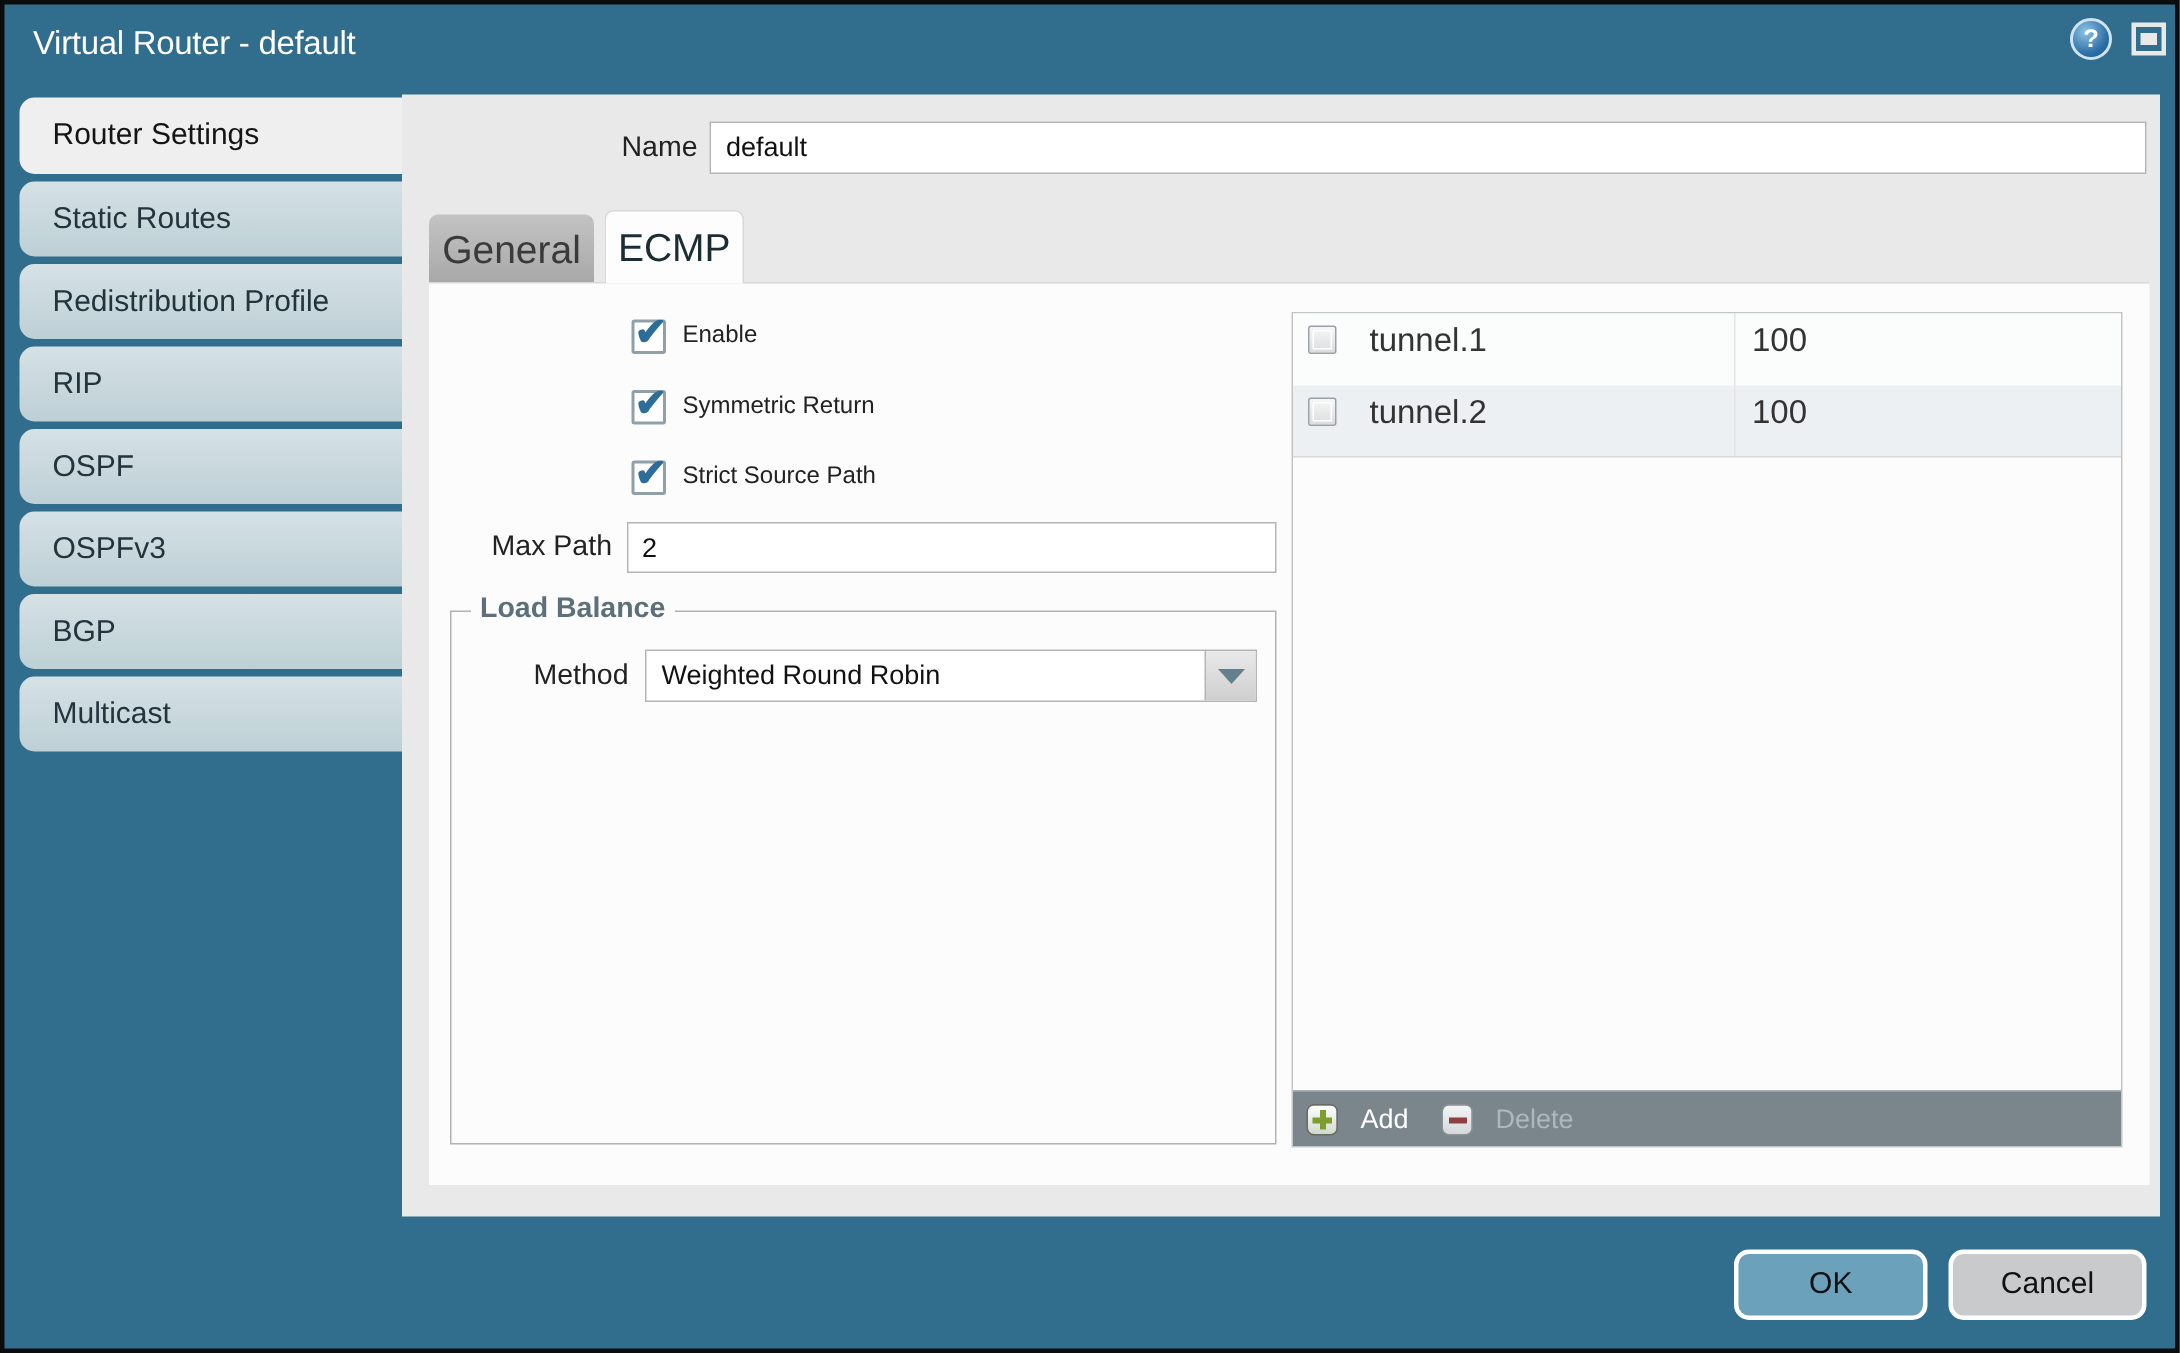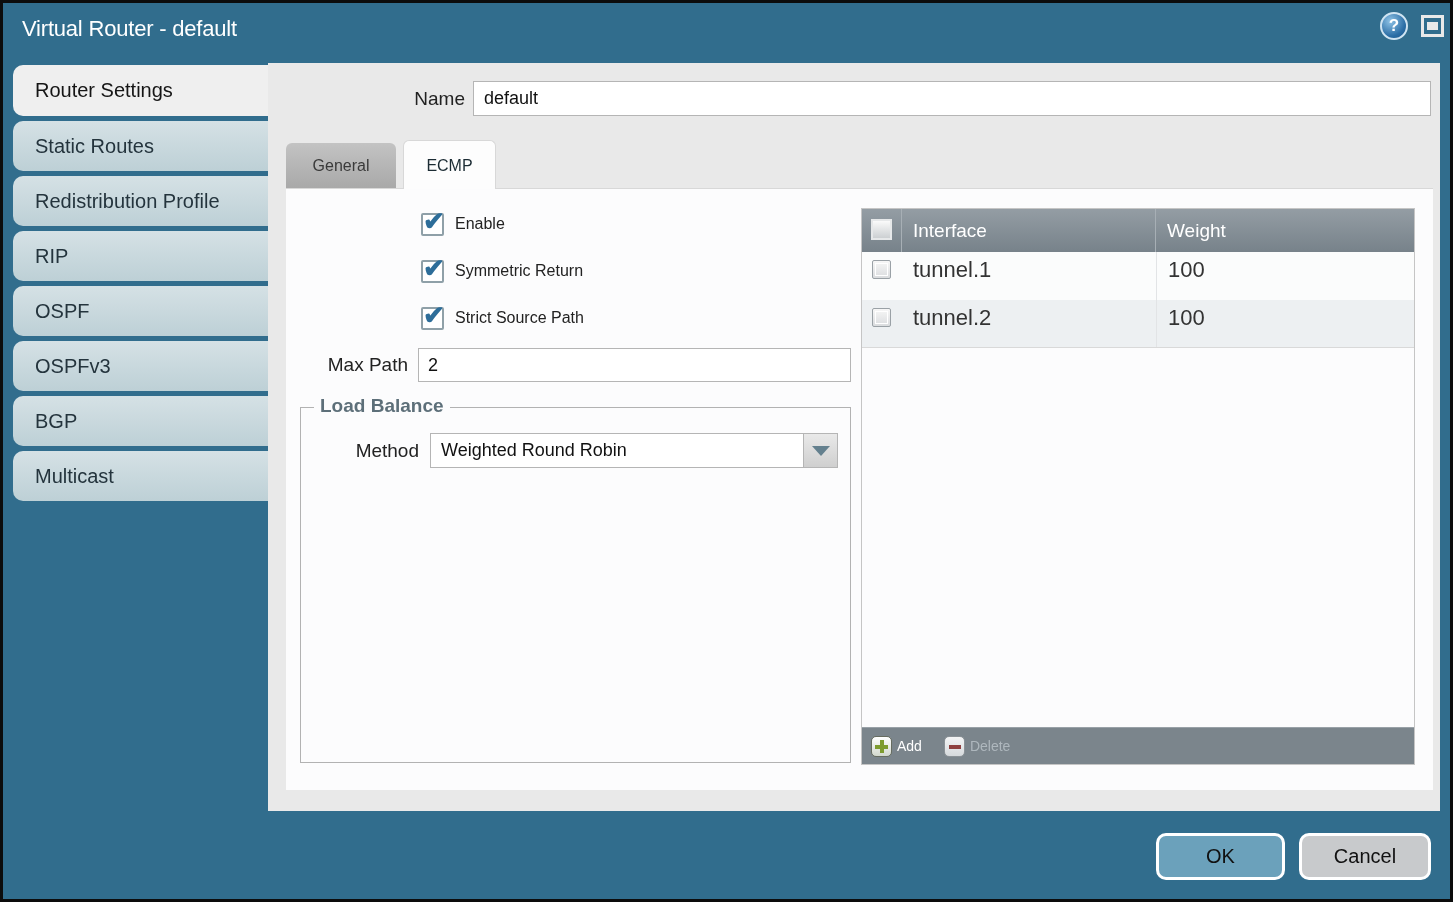--- a/index.html
+++ b/index.html
@@ -20,21 +20,21 @@
     padding-left:22px;cursor:pointer;}
   .side-tab.active{background:#efefef;color:#151515;height:51px;}
 
   
   .content{position:absolute;left:265px;top:60px;width:1172px;height:748px;background:#e9e9e9;}
   .name-label{position:absolute;left:380px;top:85px;width:82px;text-align:right;font-size:19px;color:#222;}
   .name-input{position:absolute;left:470px;top:78px;width:958px;height:35px;border:1px solid #b5b5b5;
     font-size:18px;padding:0 10px;color:#111;background:#fff;}
 
   
-  .sub-tab{position:absolute;text-align:center;font-size:16px;cursor:pointer;border-radius:6px 6px 0 0;}
+  .sub-tab{position:absolute;text-align:center;font-size:26px;cursor:pointer;border-radius:6px 6px 0 0;}
   .sub-tab.general{left:283px;top:140px;width:110px;height:46px;line-height:46px;
     background:linear-gradient(#c3c3c3,#a8a8a8);color:#3a3a3a;}
   .sub-tab.ecmp{left:400px;top:137px;width:93px;height:49px;line-height:49px;background:#fdfdfd;
     color:#1c2c34;z-index:3;border:1px solid #d8d8d8;border-bottom:none;}
 
   .white-panel{position:absolute;left:283px;top:185px;width:1147px;height:602px;background:#fcfcfd;
     border-top:1px solid #d8d8d8;z-index:1;}
 
   
   .cb{position:absolute;width:23px;height:23px;background:#fff;border:2px solid #8fa0a8;border-radius:2px;cursor:pointer;z-index:2;}
@@ -79,21 +79,21 @@
   .rc-interface{width:254px;line-height:36px;padding-left:11px;}
   .rc-weight{flex:1;line-height:36px;padding-left:11px;border-left:1px solid #e2e4e6;}
   .tbl-footer{position:absolute;left:0;right:0;bottom:0;height:37px;background:#7b858c;border-top:1px solid #99a1a7;
     display:flex;align-items:center;padding-left:9px;}
   .badge{position:relative;width:21px;height:21px;border-radius:5px;cursor:pointer;}
   .badge.add{background:linear-gradient(#ffffff,#d2d8ce);border:1px solid #666c60;}
   .badge.add::before{content:"";position:absolute;left:3px;top:8px;width:13px;height:4px;background:#7e9c2f;}
   .badge.add::after{content:"";position:absolute;left:7.5px;top:3.5px;width:4px;height:13px;background:#7e9c2f;}
   .badge.del{background:linear-gradient(#f3f4f5,#d5d9dc);border:1px solid #8a9196;}
   .badge.del::before{content:"";position:absolute;left:4px;top:8px;width:12px;height:4px;background:#8e4040;}
-  .ft-label{font-size:14px;margin-left:5px;cursor:pointer;}
+  .ft-label{font-size:18px;margin-left:15px;cursor:pointer;}
   .ft-add-label{color:#fff;}
   .ft-del-label{color:#aeb7bd;}
   .ft-gap{width:22px;}
 
   
   .btn{position:absolute;top:830px;height:47px;border:3px solid #fff;border-radius:10px;
     font-size:20px;color:#111;text-align:center;line-height:41px;cursor:pointer;}
   .btn-ok{left:1153px;width:129px;background:#6ba1bb;}
   .btn-cancel{left:1296px;width:132px;background:#c8cacc;}
 </style>
@@ -144,27 +144,20 @@
 
   <div class="lb-box"></div>
   <div class="lb-legend">Load Balance</div>
   <div class="method-label">Method</div>
   <div class="method-select">
     <div class="method-value">Weighted Round Robin</div>
     <div class="method-arrow-btn"></div>
   </div>
 
   <div class="tbl">
-    <div class="tbl-header">
-      <div class="th-cb">
-        <div class="hdr-checkbox"></div>
-      </div>
-      <div class="th-cell th-interface">Interface</div>
-      <div class="th-cell th-weight">Weight</div>
-    </div>
 
     <div class="tbl-row odd">
       <div class="row-cb">
         <div class="row-checkbox"></div>
       </div>
       <div class="rc-interface">tunnel.1</div>
       <div class="rc-weight">100</div>
     </div>
 
     <div class="tbl-row even">

